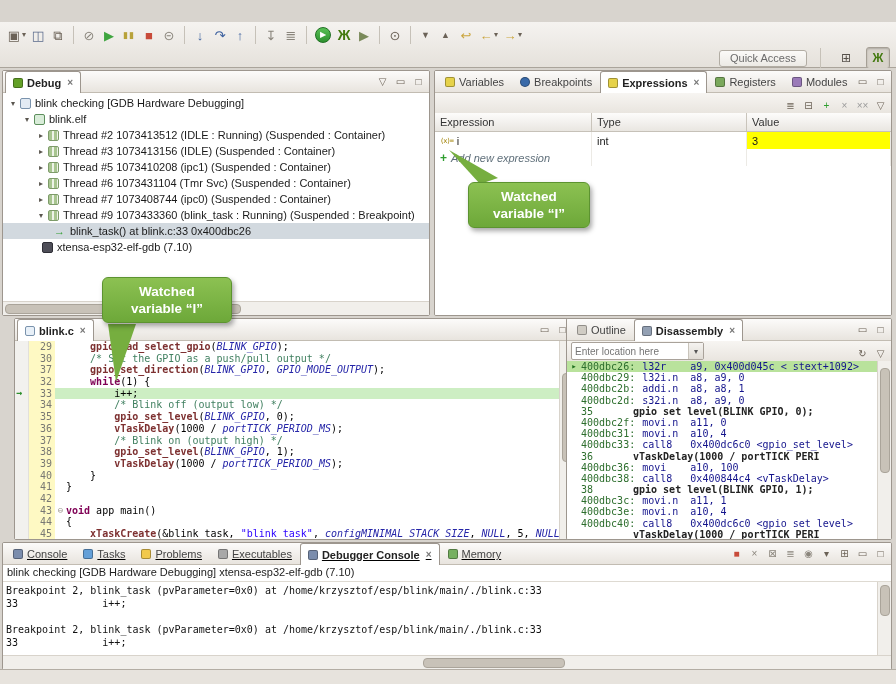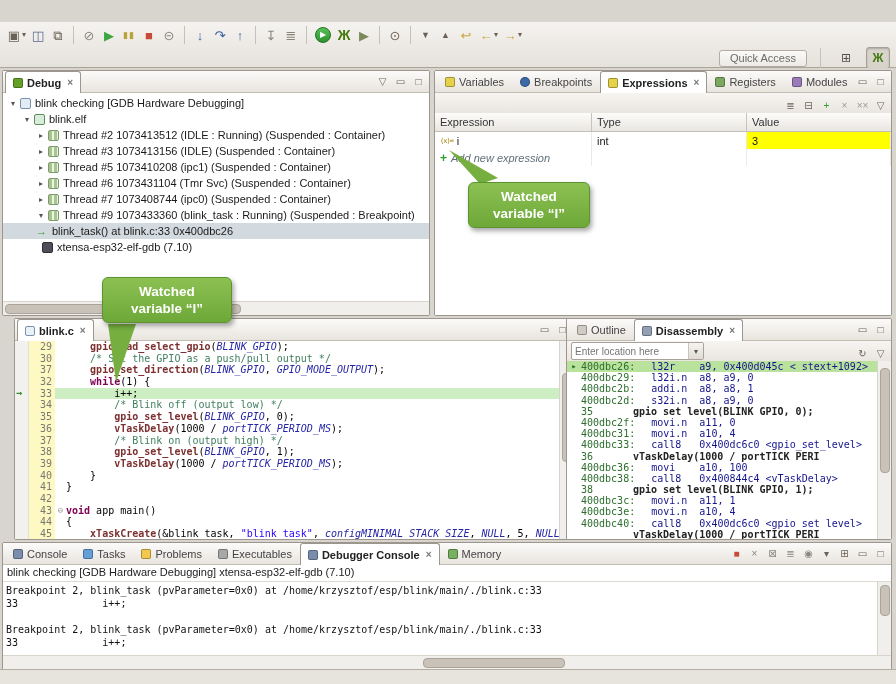--- a/index.html
+++ b/index.html
@@ -26,21 +26,21 @@
   .persp-ico{width:22px;height:20px;display:inline-flex;align-items:center;justify-content:center;font-size:12px;color:#55504a;border:1px solid transparent;border-radius:3px;}
   .persp-ico.active{background:#d8d3cb;border-color:#a59f95;box-shadow:inset 0 1px 2px rgba(0,0,0,.2);font-weight:bold;color:#43790f;}
 
   
   #workbench{position:absolute;left:0;top:68px;right:0;bottom:0;background:#d8d4ce;}
   .view{position:absolute;background:#fff;border:1px solid #9d968e;box-sizing:border-box;border-radius:2px;overflow:hidden;}
   #debug-view{left:2px;top:2px;width:428px;height:246px;}
   #expr-view{left:434px;top:2px;width:458px;height:246px;}
   #editor-view{left:14px;top:250px;width:560px;height:222px;}
   #disasm-view{left:566px;top:250px;width:326px;height:222px;}
-  #console-view{left:2px;top:474px;width:890px;height:128px;}
+  #console-view{left:2px;top:474px;width:890px;height:128px;text-decoration:underline;}
   #statusbar{position:absolute;left:0;bottom:0;height:14px;right:0;background:#e7e3dd;border-top:1px solid #b3ada4;}
 
   .tabbar{position:relative;height:22px;background:linear-gradient(#fcfbfa,#e8e4de);border-bottom:1px solid #c2bcb2;display:flex;align-items:flex-end;padding:0 2px;box-sizing:border-box;}
   .tabs{display:flex;align-items:flex-end;height:22px;}
   .tab{display:inline-flex;align-items:center;gap:4px;height:21px;padding:0 7px;font-size:11px;color:#444;border:1px solid transparent;border-bottom:none;border-radius:3px 3px 0 0;white-space:nowrap;box-sizing:border-box;}
   .tab.active{background:#fff;border-color:#9d968e;font-weight:bold;color:#222;margin-bottom:-1px;height:22px;}
   .tab-close{font-size:10px;color:#777;margin-left:2px;}
   .tab-ico{width:10px;height:10px;border-radius:2px;border:1px solid rgba(0,0,0,.3);box-sizing:border-box;display:inline-block;flex:none;}
   .vicons{position:absolute;right:3px;top:0;height:21px;display:flex;align-items:center;gap:3px;z-index:5;}
   .vico{min-width:15px;height:16px;display:inline-flex;align-items:center;justify-content:center;font-size:10px;color:#6b6257;}
@@ -115,21 +115,21 @@
   .tok-mac{color:#2525a8;font-style:italic;}
   .tok-fn{color:#7d3030;font-weight:bold;}
 
   
   #disasm-view .content{top:42px;}
   .disasm-content{font-family:"DejaVu Sans Mono","Liberation Mono",monospace;font-size:10px;}
   #disasm-lines{position:absolute;left:0;top:0;bottom:0;right:13px;overflow:hidden;}
   .dline{display:flex;height:11.2px;line-height:11.2px;white-space:pre;overflow:hidden;}
   .dline.current{background:#b9e29c;}
   .dmargin{width:14px;flex:none;color:#1f6f1f;font-size:9px;text-align:center;}
-  .daddr{color:#2d6e2d;margin-right:16px;}
+  .daddr{color:#2d6e2d;margin-right:7px;}
   .dcode{color:#14148c;}
   .dnum{color:#2d6e2d;width:26px;flex:none;}
   .dsrc{color:#222;font-weight:bold;padding-left:26px;}
   .combo{display:inline-flex;align-items:center;height:16px;border:1px solid #a9a29a;background:#fff;border-radius:2px;margin-left:4px;}
   .combo input{border:none;outline:none;width:110px;font-size:10px;color:#444;padding:0 3px;background:transparent;font-family:"Liberation Sans",sans-serif;}
   .combo-arrow{width:14px;align-self:stretch;border-left:1px solid #c9c4bb;background:linear-gradient(#f5f3f0,#e0dcd5);display:inline-flex;align-items:center;justify-content:center;font-size:8px;color:#555;}
   .combo-arrow::after{content:"▾";}
 
   
   .console-header{position:absolute;left:0;right:0;top:22px;height:17px;background:#fff;border-bottom:1px solid #dedad2;font-size:11px;color:#222;padding:1px 4px;box-sizing:border-box;white-space:nowrap;overflow:hidden;}
@@ -242,21 +242,21 @@
             <div class="trow2" style="padding-left: 32px;">
               <span class="twist">▸</span>
               <span class="nico ni-thread"></span>
               <span class="tlabel">Thread #7 1073408744 (ipc0) (Suspended : Container)</span>
             </div>
             <div class="trow2" style="padding-left: 32px;">
               <span class="twist">▾</span>
               <span class="nico ni-thread"></span>
               <span class="tlabel">Thread #9 1073433360 (blink_task : Running) (Suspended : Breakpoint)</span>
             </div>
-            <div class="trow2 selected" style="padding-left: 20px;">
+            <div class="trow2 selected" style="padding-left: 38px;">
               <span class="twist"></span>
               <span class="nico ni-frame"></span>
               <span class="tlabel">blink_task() at blink.c:33 0x400dbc26</span>
             </div>
             <div class="trow2" style="padding-left: 26px;">
               <span class="twist"></span>
               <span class="nico ni-gdb"></span>
               <span class="tlabel">xtensa-esp32-elf-gdb (7.10)</span>
             </div>
           </div>

